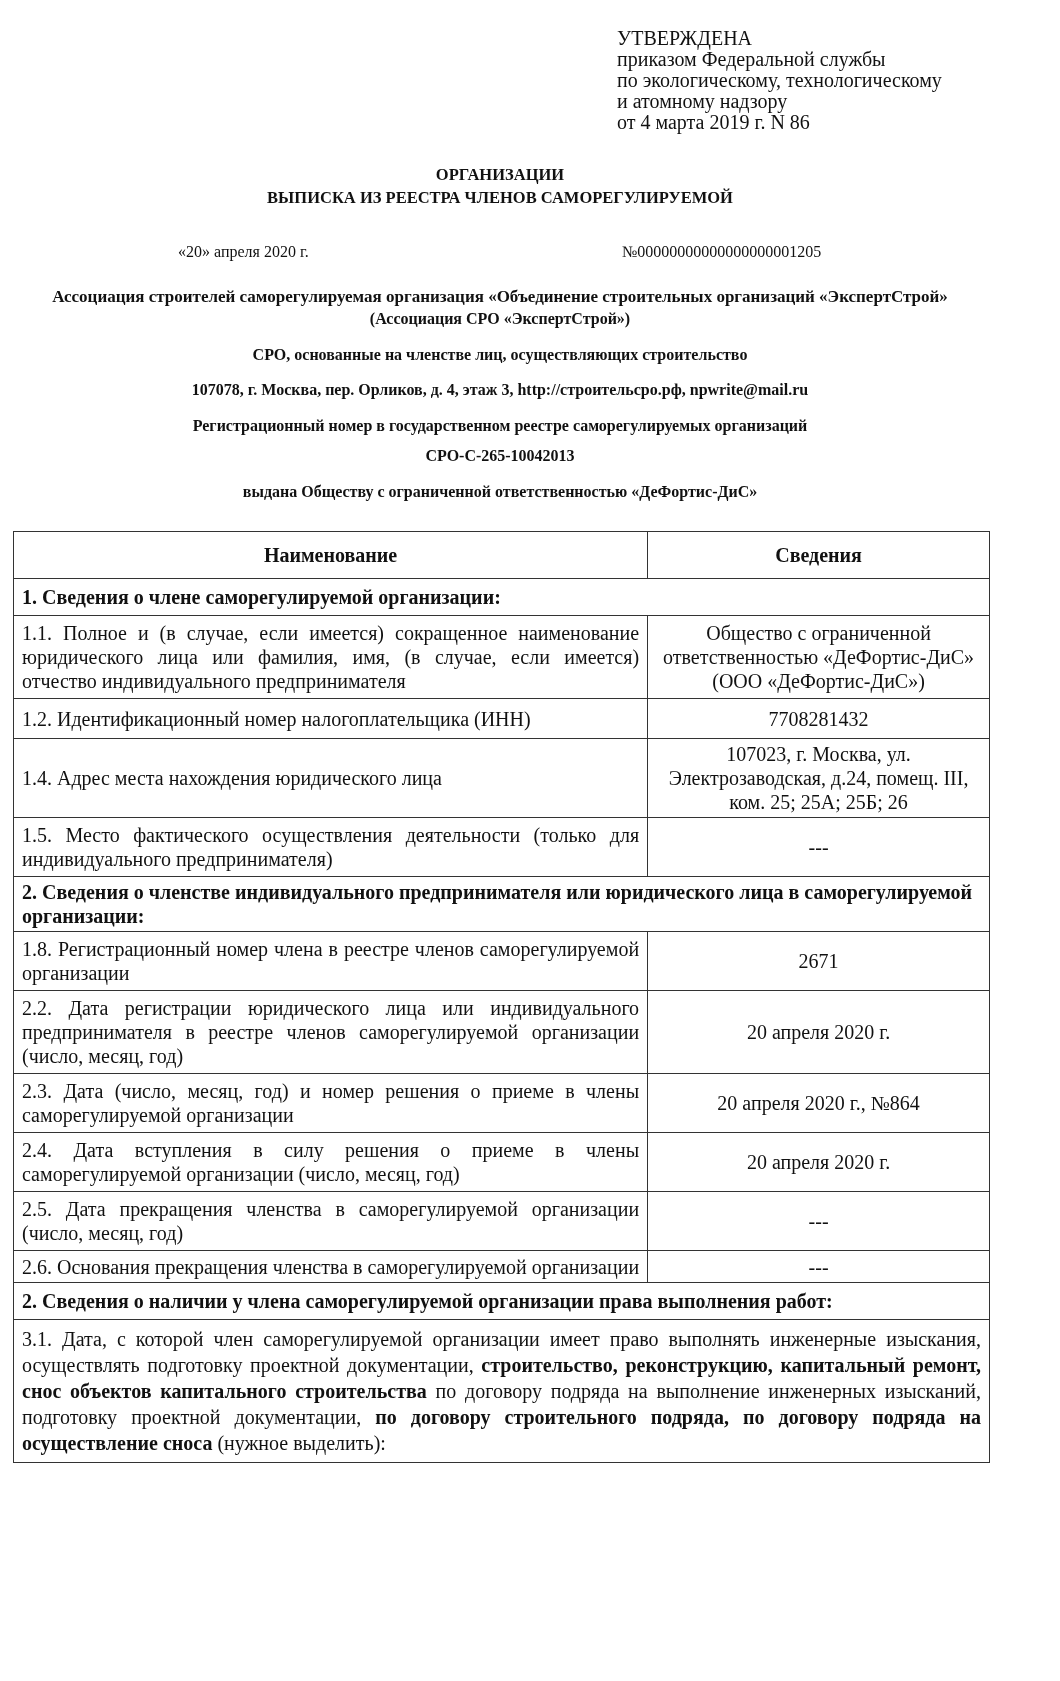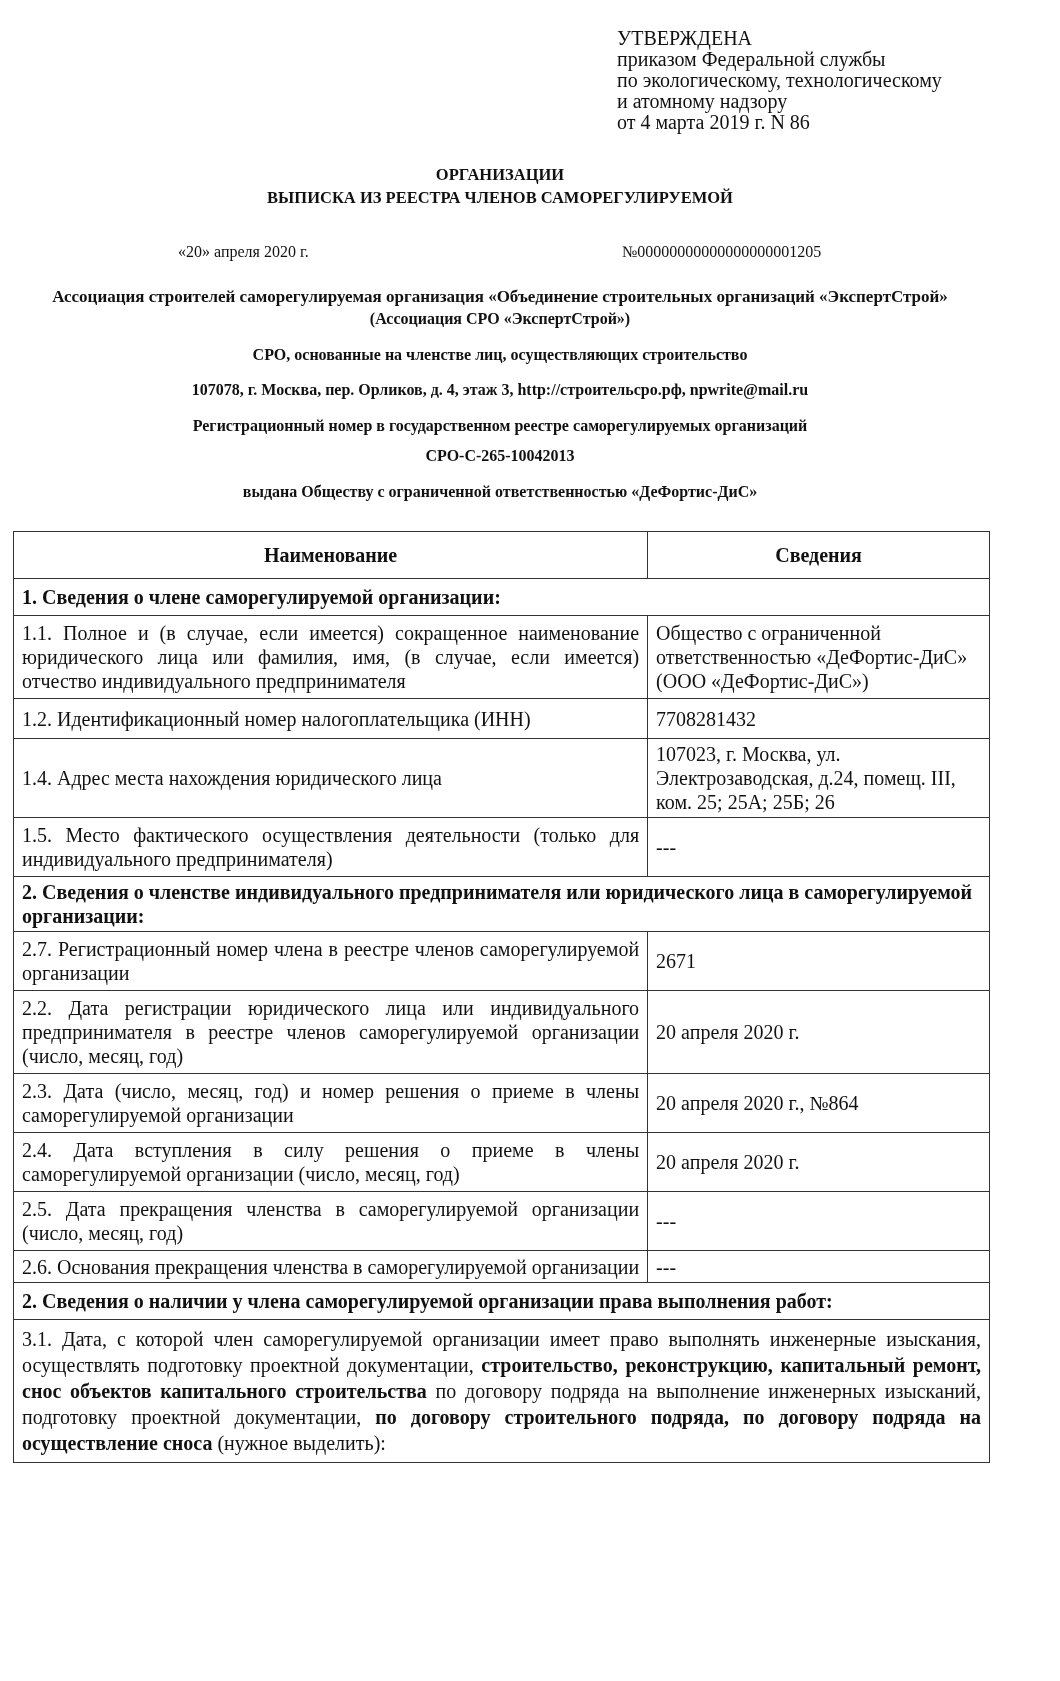--- a/index.html
+++ b/index.html
@@ -27,21 +27,21 @@
   .org.bold { font-weight: bold; }
   table.extract {
     position: absolute; left: 13px; top: 531px; width: 977px;
     border-collapse: collapse; font-size: 20px; line-height: 24px;
   }
   table.extract td, table.extract th {
     border: 1.5px solid #333333; padding: 3px 8px; vertical-align: middle;
   }
   table.extract th { font-weight: bold; text-align: center; height: 40px; }
   td.name { width: 536px; text-align: justify; }
-  td.val { }
+  td.val { text-align: center; }
   td.section { font-weight: bold; height: 30px; }
   td.wide { text-align: justify; }
   .b { font-weight: bold; }
 </style>
 </head>
 <body>
 
 <div class="approved">
   <div>УТВЕРЖДЕНА</div>
   <div>приказом Федеральной службы</div>
@@ -90,21 +90,21 @@
   </tr>
   <tr style="height:59px;">
     <td class="name">1.5. Место фактического осуществления деятельности (только для индивидуального предпринимателя)</td>
     <td class="val">---</td>
   </tr>
 
   <tr>
     <td class="section" colspan="2">2. Сведения о членстве индивидуального предпринимателя или юридического лица в саморегулируемой организации:</td>
   </tr>
   <tr style="height:59px;">
-    <td class="name">2.7. Регистрационный номер члена в реестре членов саморегулируемой организации</td>
+    <td class="name">1.8. Регистрационный номер члена в реестре членов саморегулируемой организации</td>
     <td class="val">2671</td>
   </tr>
   <tr style="height:83px;">
     <td class="name">2.2. Дата регистрации юридического лица или индивидуального предпринимателя в реестре членов саморегулируемой организации (число, месяц, год)</td>
     <td class="val">20 апреля 2020 г.</td>
   </tr>
   <tr style="height:59px;">
     <td class="name">2.3. Дата (число, месяц, год) и номер решения о приеме в члены саморегулируемой организации</td>
     <td class="val">20 апреля 2020 г., №864</td>
   </tr>

